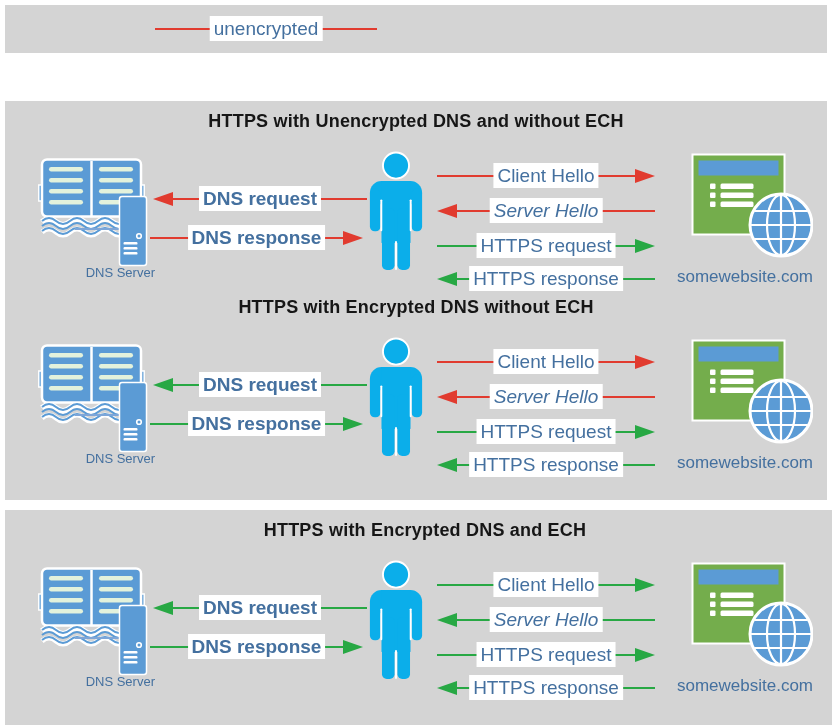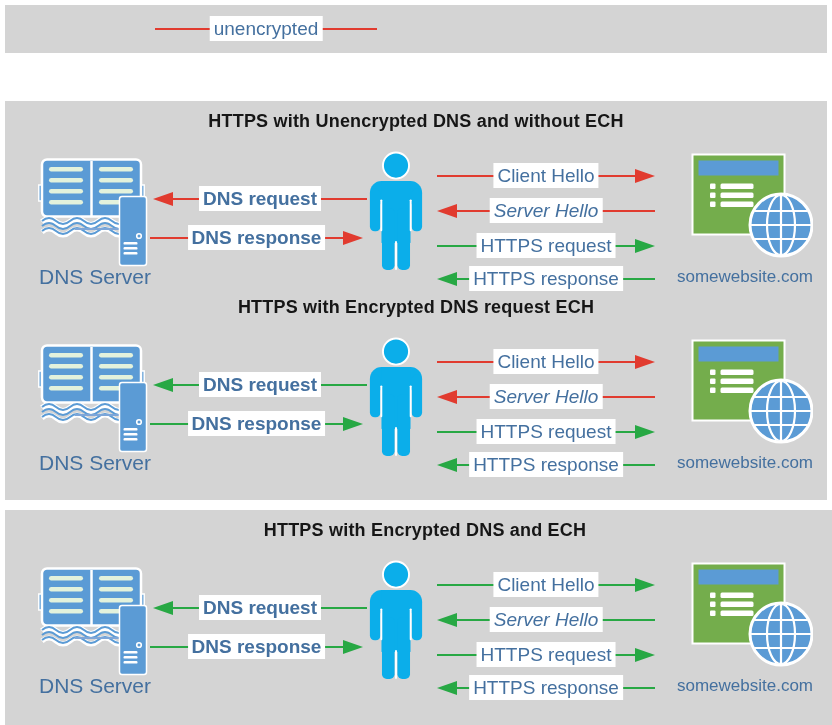--- a/index.html
+++ b/index.html
@@ -48,22 +48,22 @@
   .leg-1{top:11px;left:150px;width:222px;}
   .leg-2{top:11px;left:460px;width:240px;}
   .leg .flabel{font-size:19px;}
 
   
   .book{position:absolute;left:33px;top:56px;width:107px;height:82px;}
   .server{position:absolute;left:113px;top:94px;width:30px;height:72px;}
   .connector{position:absolute;left:70px;top:127px;width:46px;height:2px;background:#7ea6d8;}
   .person{position:absolute;left:362px;top:50px;width:58px;height:120px;}
   .website{position:absolute;left:686px;top:52px;width:122px;height:108px;}
-  .dns-label{position:absolute;left:30px;top:164px;width:120px;text-align:center;
-    color:#44709f;font-size:21px;}
+  .dns-label{position:absolute;left:30px;top:164px;width:120px;text-align:right;
+    color:#44709f;font-size:13px;}
   .site-label{position:absolute;left:650px;top:166px;width:180px;text-align:center;
     color:#44709f;font-size:17px;}
 </style>
 </head>
 <body>
 
 <svg width="0" height="0" style="position:absolute">
   <defs>
     <g id="icon-book">
       <rect x="0.8" y="27" width="7" height="16" fill="#5b9bd5" stroke="#fff" stroke-width="1.5"></rect>
@@ -191,21 +191,21 @@
     <span class="flabel">HTTPS request</span>
   </div>
   <div class="flow dir-left f-hres" data-enc="encrypted">
     <span class="fline"></span>
     <span class="fhead"></span>
     <span class="flabel">HTTPS response</span>
   </div>
 </div>
 
 <div class="panel" id="panel-2">
-  <div class="panel-title">HTTPS with Encrypted DNS request ECH</div>
+  <div class="panel-title">HTTPS with Encrypted DNS without ECH</div>
 
   <svg class="book" viewBox="0 0 107 80">
       <use href="#icon-book"></use>
     </svg>
   <div class="connector"></div>
   <svg class="server" viewBox="0 0 30 72">
       <use href="#icon-server"></use>
     </svg>
   <div class="dns-label">DNS Server</div>
 

